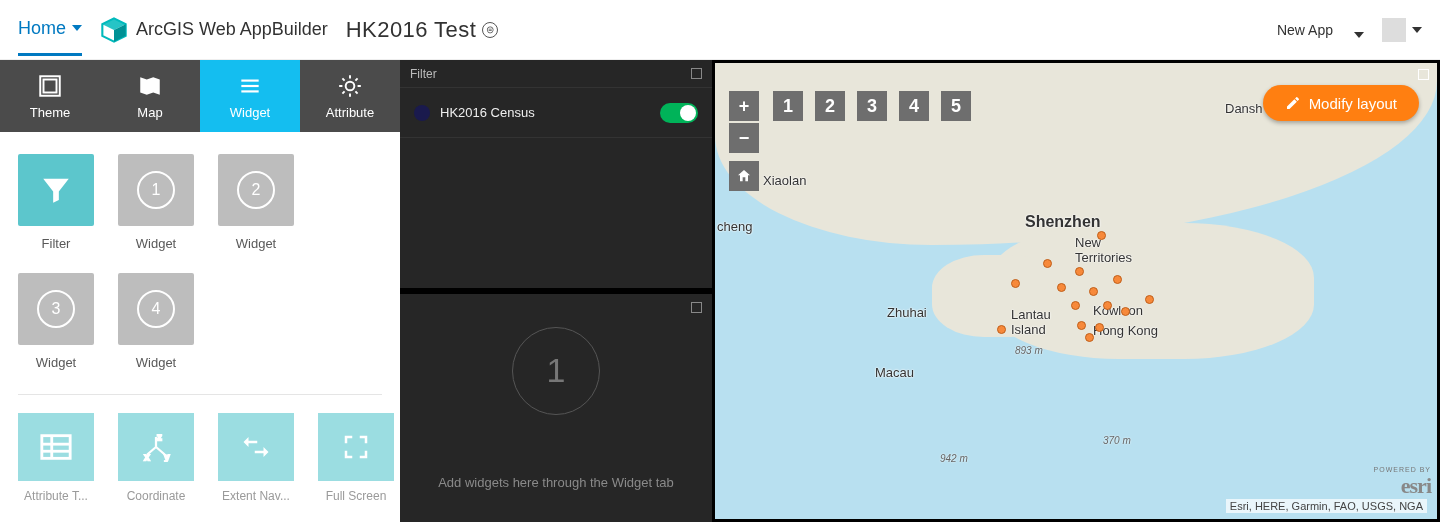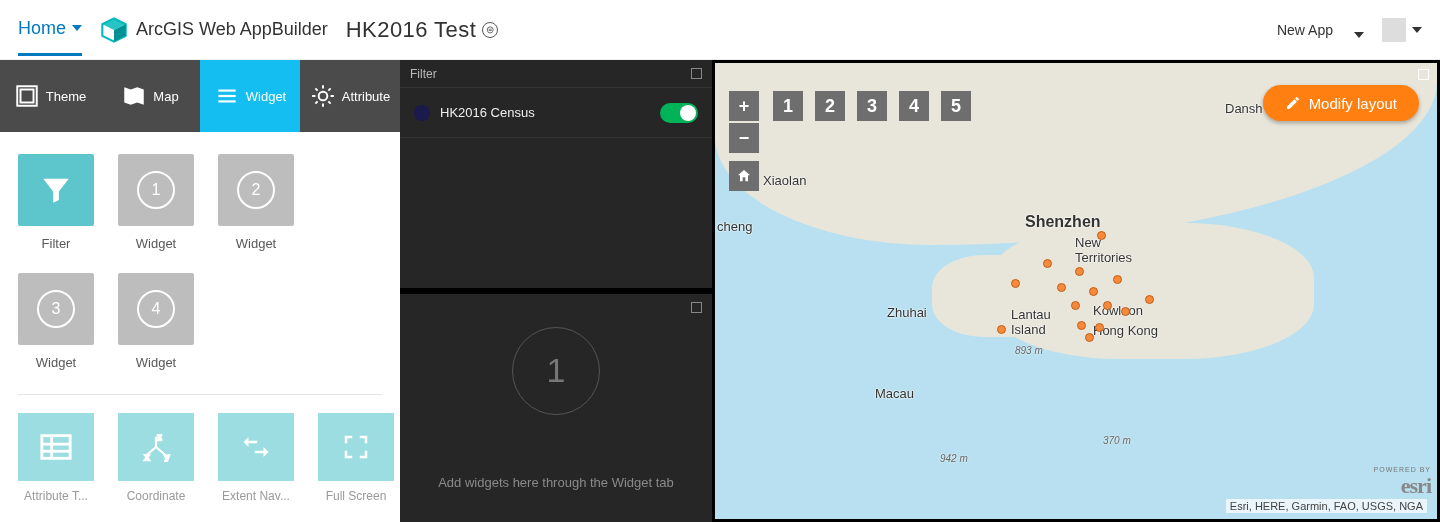--- a/index.html
+++ b/index.html
@@ -19,21 +19,21 @@
   .avatar { width: 24px; height: 24px; background: #ddd; }
   .avatar-wrap { display: flex; align-items: center; gap: 6px; cursor: pointer; }
   .avatar-wrap .tri { width: 0; height: 0; border-left: 5px solid transparent; border-right: 5px solid transparent; border-top: 6px solid #323232; }
 
   
   .main { display: flex; height: 462px; }
 
   
   .builder { width: 400px; background: #fff; display: flex; flex-direction: column; }
   .builder-tabs { display: flex; height: 72px; }
-  .builder-tab { flex: 1; background: #4b4b4b; color: #fff; display: flex; align-items: center; justify-content: center; gap: 6px; cursor: pointer; font-size: 13px; }
+  .builder-tab { flex: 1; background: #4b4b4b; color: #fff; display: flex; flex-direction: column; align-items: center; justify-content: center; gap: 6px; cursor: pointer; font-size: 13px; }
   .builder-tab.active { background: #14bef0; }
   .builder-tab svg, .builder-tab .icon { width: 26px; height: 26px; }
   .builder-body { flex: 1; overflow: hidden; padding: 22px 18px 0 18px; }
   .widget-grid { display: flex; flex-wrap: wrap; gap: 22px 24px; }
   .wcell { width: 76px; display: flex; flex-direction: column; align-items: center; gap: 10px; cursor: pointer; }
   .wcell .box { width: 76px; height: 72px; background: #bdbdbd; display: flex; align-items: center; justify-content: center; border-radius: 2px; }
   .wcell.filter .box { background: #5cc6cc; }
   .wcell .circ { width: 38px; height: 38px; border: 2px solid #fff; border-radius: 50%; display: flex; align-items: center; justify-content: center; color: #fff; font-size: 16px; }
   .wcell .lbl { font-size: 13px; color: #595959; }
   .builder-sep { height: 1px; background: #e5e5e5; margin: 24px 0 18px; }
@@ -263,21 +263,21 @@
       <div class="land land2"></div>
       <div class="land land3"></div>
 
       <span class="map-label bold" style="top:150px; left:310px;">Shenzhen</span>
       <span class="map-label" style="top:172px; left:360px; white-space:pre;">New
 Territories</span>
       <span class="map-label" style="top:240px; left:378px;">Kowloon</span>
       <span class="map-label" style="top:260px; left:378px;">Hong Kong</span>
       <span class="map-label" style="top:244px; left:296px; white-space:pre;">Lantau
 Island</span>
-      <span class="map-label" style="top:323px; left:160px;">Macau</span>
+      <span class="map-label" style="top:302px; left:160px;">Macau</span>
       <span class="map-label" style="top:242px; left:172px;">Zhuhai</span>
       <span class="map-label" style="top:110px; left:48px;text-align:center;">Xiaolan</span>
       <span class="map-label" style="top:38px; left:510px;">Dansh</span>
       <span class="map-label" style="top:156px; left:2px;">cheng</span>
 
       <span class="map-dist" style="top:282px; left:300px;">893 m</span>
       <span class="map-dist" style="top:390px; left:225px;">942 m</span>
       <span class="map-dist" style="top:372px; left:388px;">370 m</span>
 
       <div class="dot" style="top:168px; left:382px;"></div>

